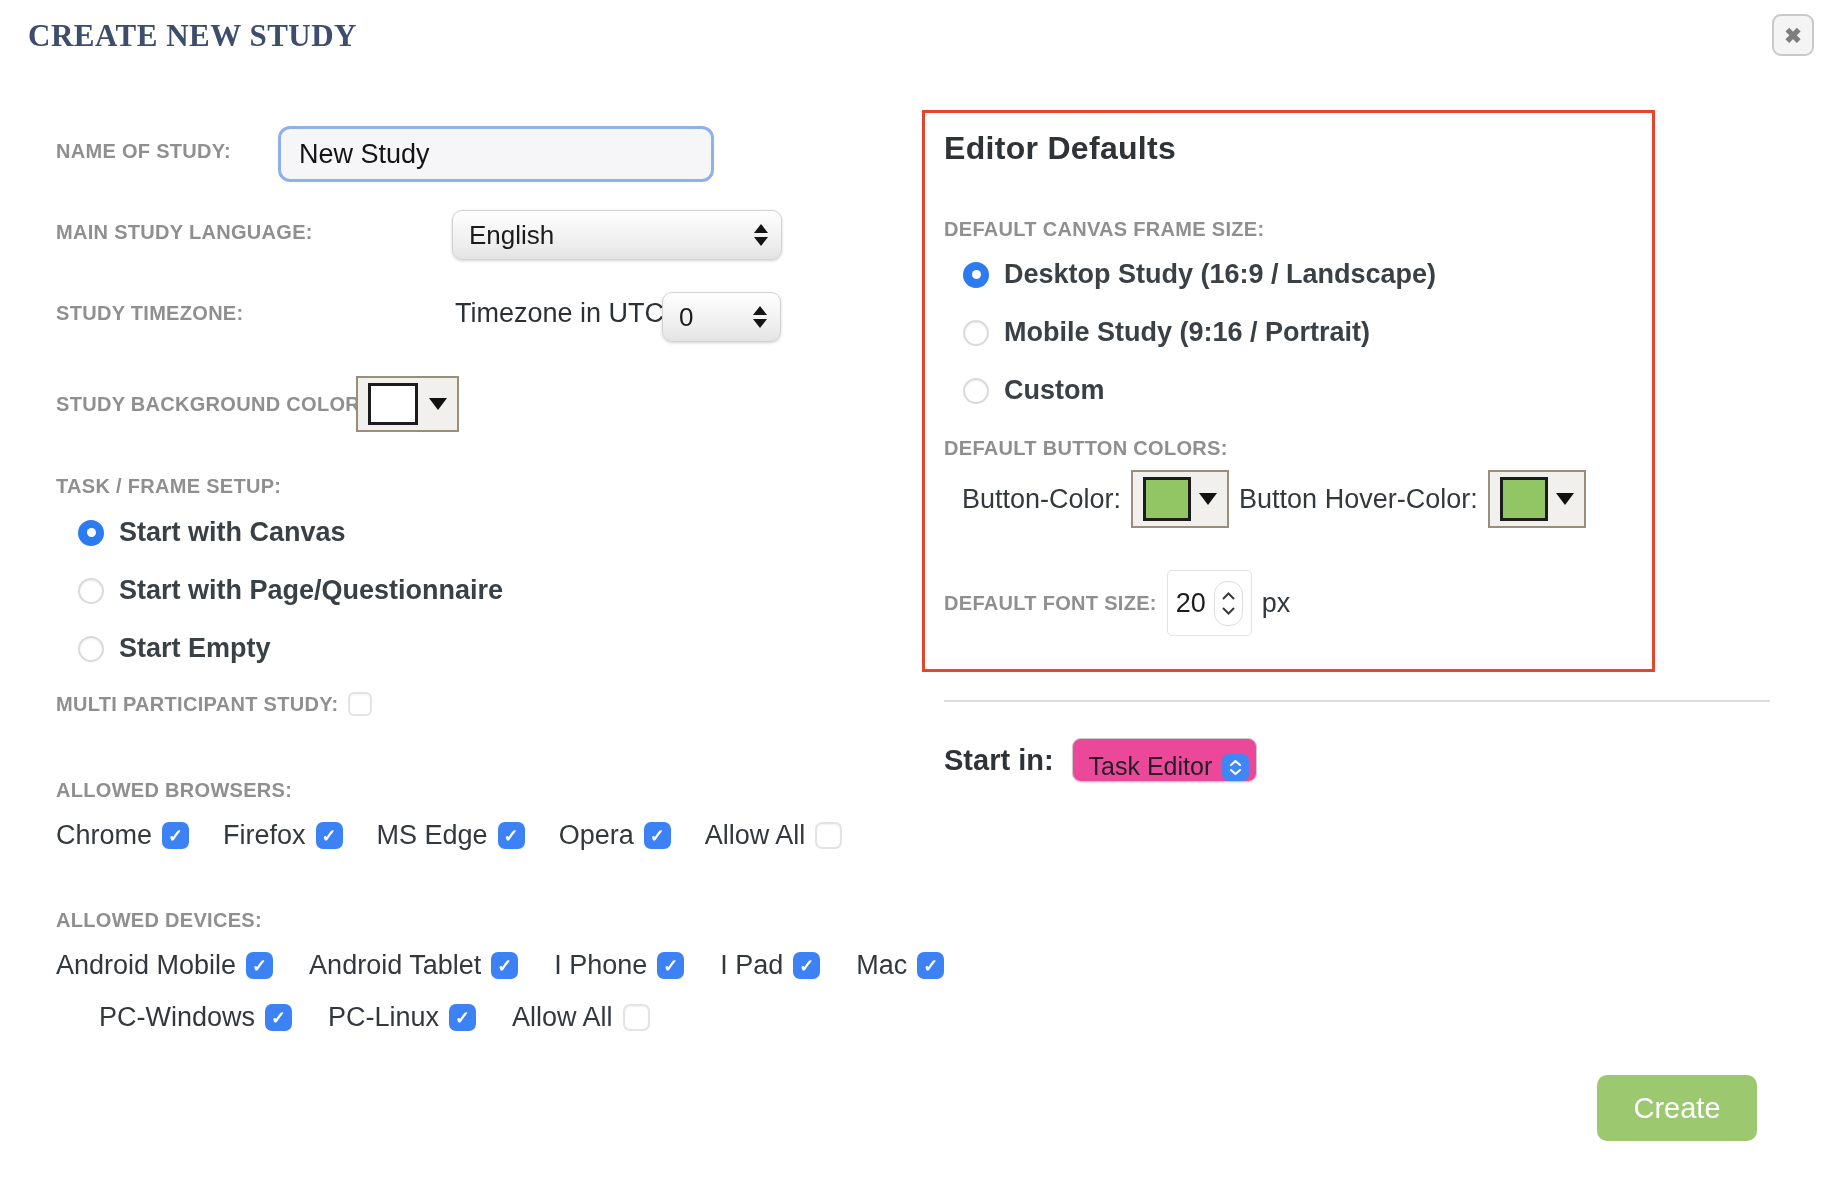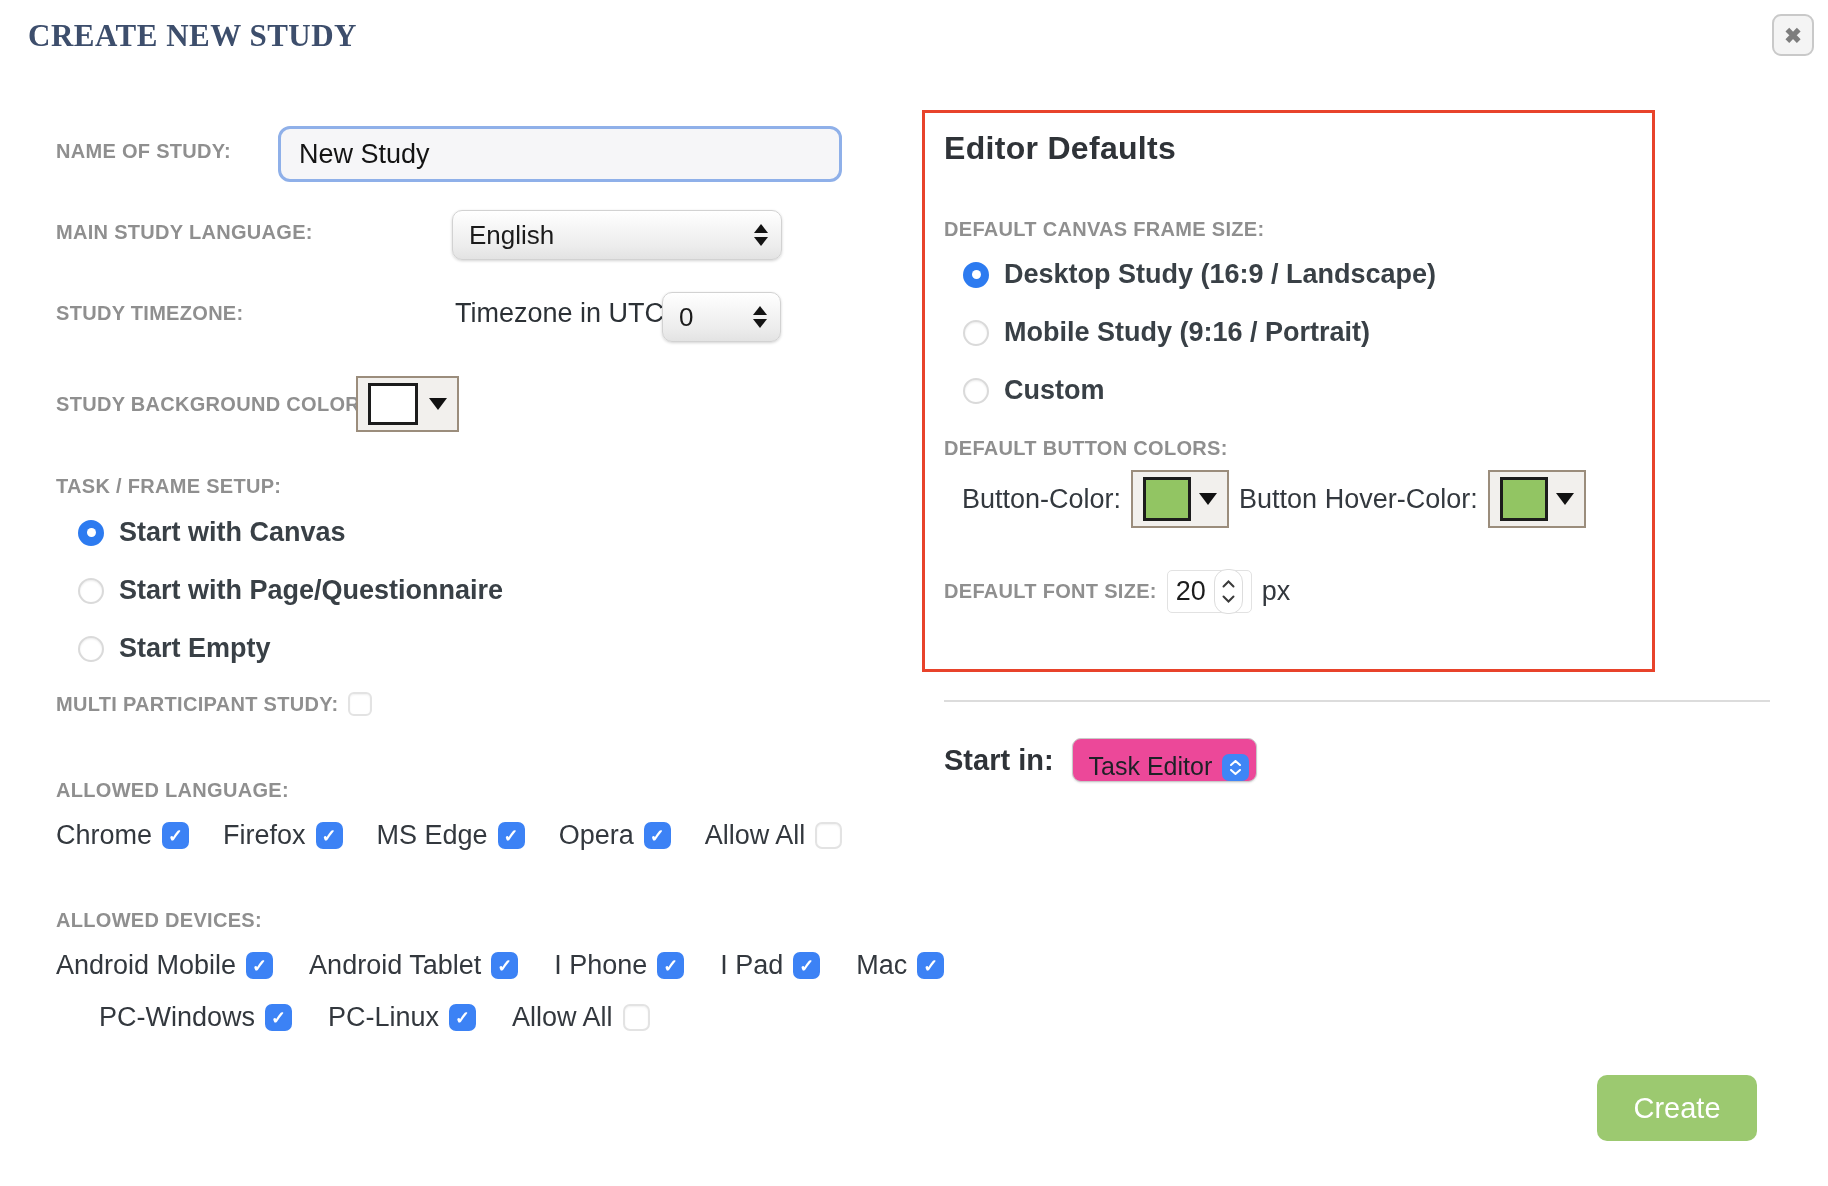--- a/index.html
+++ b/index.html
@@ -19,21 +19,21 @@
 
   
   .glabel{font-size:20px;font-weight:700;color:#8f8f8f;letter-spacing:.3px;}
 
   
   .dtext{font-size:27px;color:#2c3136;}
   .opt-label{font-size:27px;font-weight:700;color:#394046;}
   .plain{font-size:27px;font-weight:400;color:#33383e;}
 
   
-  .name-input{width:564px;height:56px;box-sizing:border-box;border:3px solid #8fb0e9;border-radius:12px;
+  .name-input{width:436px;height:56px;box-sizing:border-box;border:3px solid #8fb0e9;border-radius:12px;
     background:#f6f6f8;font-family:"Liberation Sans",sans-serif;font-size:27px;color:#141414;
     padding:0 0 0 18px;outline:none;}
 
   
   .mac-select{box-sizing:border-box;display:flex;align-items:center;border-radius:10px;
     background:linear-gradient(#ffffff,#ececec 75%,#e3e3e3);border:1px solid #d2d2d2;
     box-shadow:0 1px 3px rgba(0,0,0,.18);cursor:pointer;justify-content:flex-end;}
   .mac-select .val{font-size:26px;color:#1b1b1b;padding-left:16px;}
   .updown{margin-left:auto;margin-right:13px;display:flex;flex-direction:column;gap:4px;align-items:center;}
   .tri-up{width:0;height:0;border-left:7px solid transparent;border-right:7px solid transparent;border-bottom:9px solid #141414;}
@@ -64,21 +64,21 @@
 
   .check-row{display:flex;align-items:center;}
   .check-item{display:flex;align-items:center;gap:10px;text-align:right;}
 
   
   .red-box{box-sizing:border-box;border:3px solid #e8432b;background:transparent;}
   .ed-title{font-size:32px;font-weight:600;color:#2f3338;letter-spacing:.3px;}
 
   
   .stepper-box{box-sizing:border-box;display:flex;align-items:center;gap:8px;background:#fff;
-    border:1px solid #e2e2e2;border-radius:5px;padding:0 8px;height:43px;}
+    border:1px solid #e2e2e2;border-radius:5px;padding:0 8px;height:66px;}
   .stepper-box .num{font-size:27px;color:#1c1c1c;}
   .mini-stepper{width:27px;height:43px;border:1px solid #ddd;border-radius:13px;background:#fff;
     display:flex;flex-direction:column;align-items:center;justify-content:center;gap:7px;cursor:pointer;}
 
   
   .startin-select{box-sizing:border-box;display:flex;align-items:flex-end;width:185px;height:44px;
     background:#ec4899;border:1.5px solid #c9c9c9;border-radius:9px;box-shadow:0 1px 2px rgba(0,0,0,.12);
     padding:0 7px 0 16px;cursor:pointer;}
   .startin-select .val{font-size:25px;color:#1d2126;}
   .blue-stepper{margin-left:auto;width:27px;height:27px;border-radius:7px;background:#3f86f6;
@@ -144,21 +144,21 @@
     <span class="opt-label">Start Empty</span>
   </div>
 
   <div class="abs check-row" style="left:56px;top:692px;gap:10px;">
     <span class="glabel">MULTI PARTICIPANT STUDY:</span>
     <span class="cb small">
       
     </span>
   </div>
 
-  <div class="abs glabel" style="left:56px;top:779px;">ALLOWED LANGUAGE:</div>
+  <div class="abs glabel" style="left:56px;top:779px;">ALLOWED BROWSERS:</div>
   <div class="abs check-row" style="left:56px;top:820px;gap:34px;">
     <span class="check-item">
       <span class="plain">Chrome</span>
       <span class="cb on">
           <span class="tick">✓</span>
         </span>
     </span>
     <span class="check-item">
       <span class="plain">Firefox</span>
       <span class="cb on">

